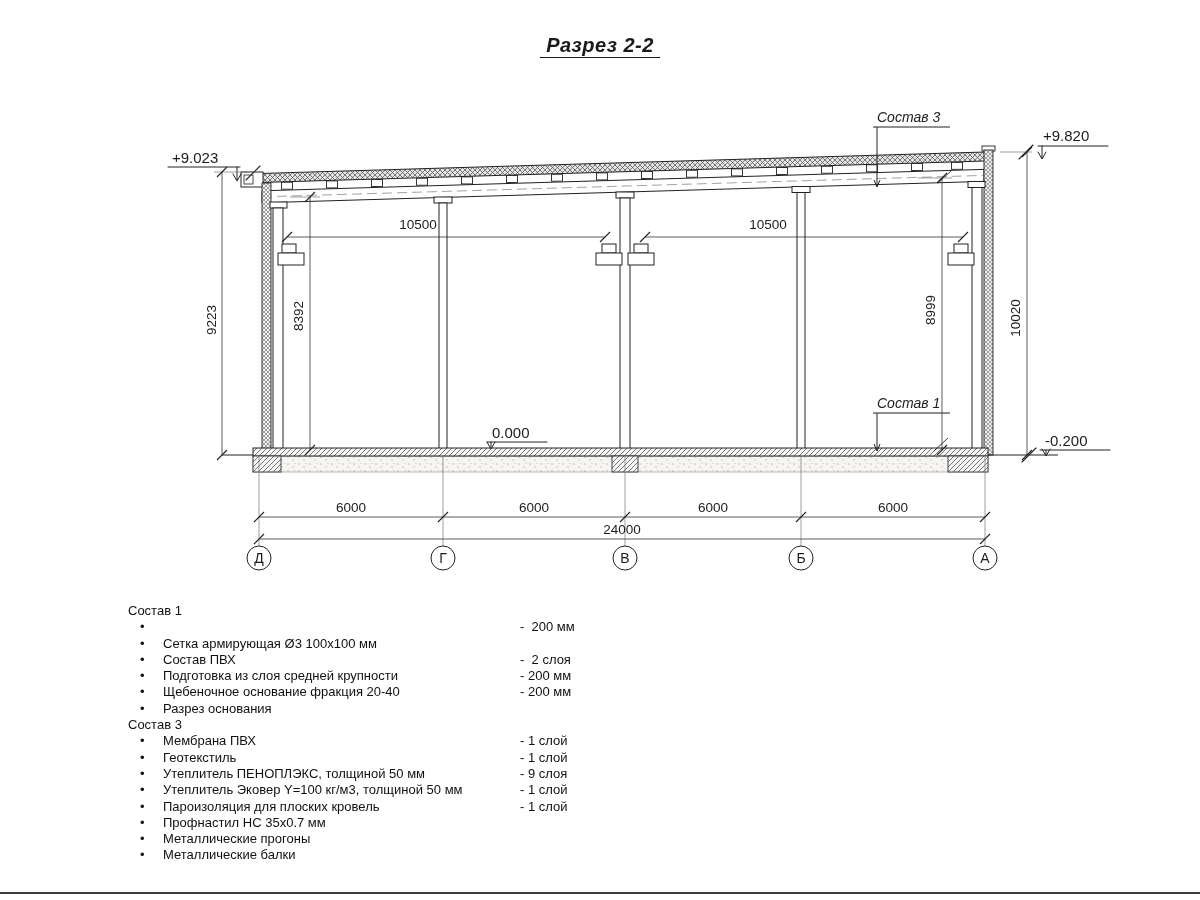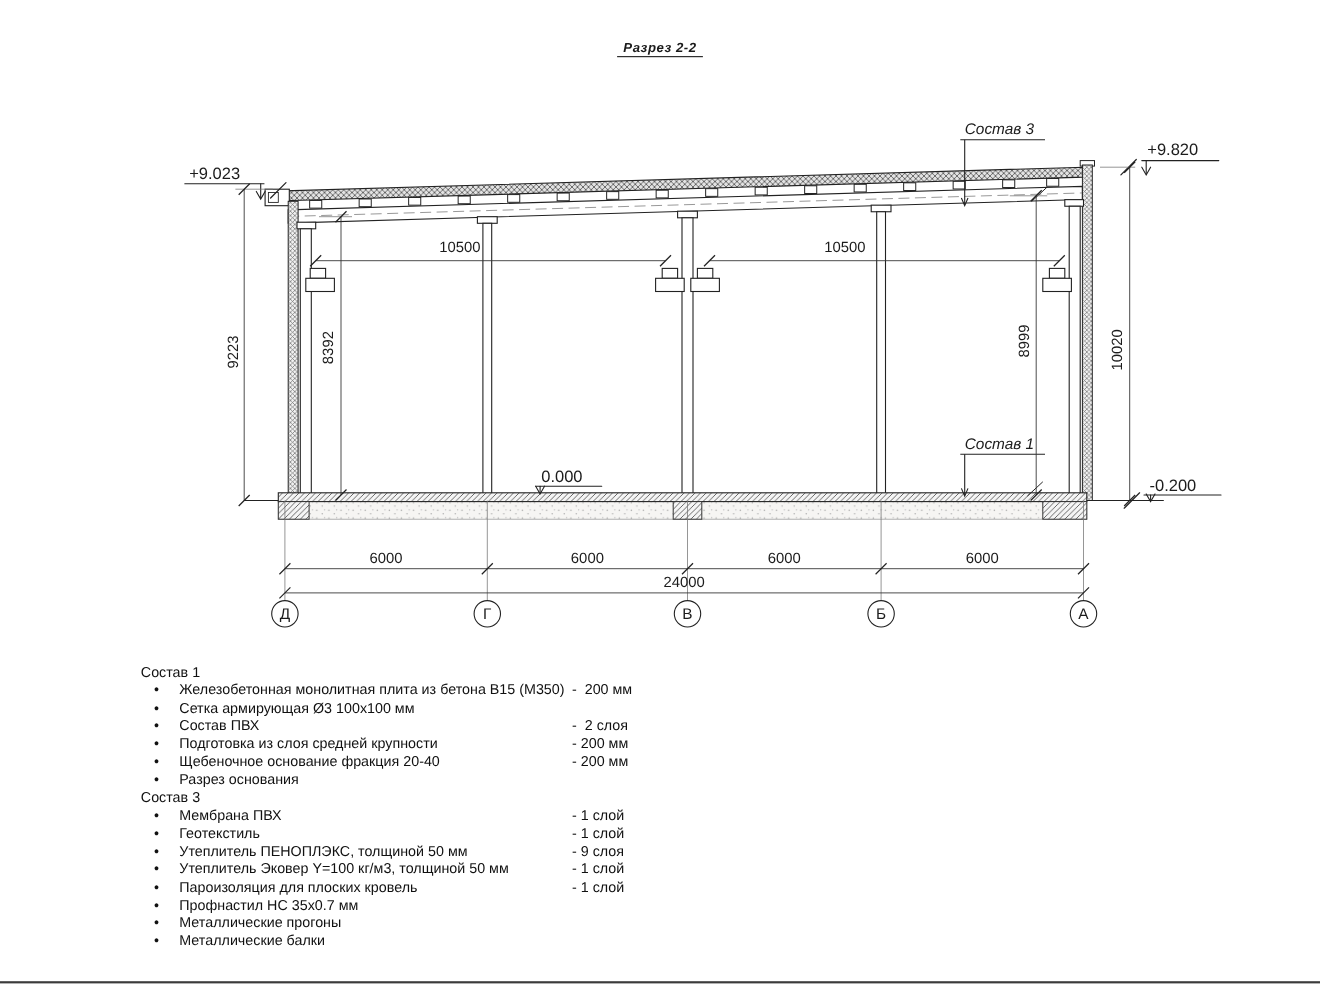--- a/index.html
+++ b/index.html
@@ -1,19 +1,19 @@
 <!DOCTYPE html>
 <html><head>
 <meta charset="utf-8">
 <style>
   html,body{margin:0;padding:0;background:#ffffff;}
   .page{position:relative;width:1200px;height:900px;background:#ffffff;overflow:hidden;
         font-family:"Liberation Sans",sans-serif;color:#1e1e1e;}
   .title{position:absolute;top:34px;left:0;width:100%;text-align:center;}
-  .title span{font-style:italic;font-weight:600;font-size:12px;color:#1a1a1a;
+  .title span{font-style:italic;font-weight:600;font-size:20px;color:#1a1a1a;
               border-bottom:1.6px solid #1a1a1a;padding:0 6px 1px 6px;letter-spacing:.5px;}
   svg{position:absolute;top:0;left:0;}
   svg text{font-family:"Liberation Sans",sans-serif;fill:#1c1c1c;}
   .dimtxt{font-size:13.5px;}
   .levtxt{font-size:15px;}
   .calltxt{font-size:14px;font-style:italic;}
   .axistxt{font-size:14px;}
   .legend{position:absolute;left:128px;top:603px;width:470px;font-size:13px;line-height:16.3px;color:#111;}
   .lhead{height:16.3px;}
   .lrow{position:relative;height:16.3px;padding-left:35px;box-sizing:border-box;}
@@ -252,21 +252,21 @@
       <text x="259" y="563" class="axistxt" text-anchor="middle">Д</text>
       <text x="443" y="563" class="axistxt" text-anchor="middle">Г</text>
       <text x="625" y="563" class="axistxt" text-anchor="middle">В</text>
       <text x="801" y="563" class="axistxt" text-anchor="middle">Б</text>
       <text x="985" y="563" class="axistxt" text-anchor="middle">А</text>
     </g>
   </svg>
 
   <div class="legend">
     <div class="lhead">Состав 1</div>
-    <div class="lrow"><span class="bullet">•</span><span class="lname">Железобетонная монолитная плита из бетона В15 (М350)</span><span class="lval">-  200 мм</span></div>
+    <div class="lrow"><span class="bullet">•</span><span class="lval">-  200 мм</span></div>
     <div class="lrow"><span class="bullet">•</span><span class="lname">Сетка армирующая Ø3 100х100 мм</span><span class="lval"></span></div>
     <div class="lrow"><span class="bullet">•</span><span class="lname">Состав ПВХ</span><span class="lval">-  2 слоя</span></div>
     <div class="lrow"><span class="bullet">•</span><span class="lname">Подготовка из слоя средней крупности</span><span class="lval">- 200 мм</span></div>
     <div class="lrow"><span class="bullet">•</span><span class="lname">Щебеночное основание фракция 20-40</span><span class="lval">- 200 мм</span></div>
     <div class="lrow"><span class="bullet">•</span><span class="lname">Разрез основания</span><span class="lval"></span></div>
     <div class="lhead">Состав 3</div>
     <div class="lrow"><span class="bullet">•</span><span class="lname">Мембрана ПВХ</span><span class="lval">- 1 слой</span></div>
     <div class="lrow"><span class="bullet">•</span><span class="lname">Геотекстиль</span><span class="lval">- 1 слой</span></div>
     <div class="lrow"><span class="bullet">•</span><span class="lname">Утеплитель ПЕНОПЛЭКС, толщиной 50 мм</span><span class="lval">- 9 слоя</span></div>
     <div class="lrow"><span class="bullet">•</span><span class="lname">Утеплитель Эковер Y=100 кг/м3, толщиной 50 мм</span><span class="lval">- 1 слой</span></div>

